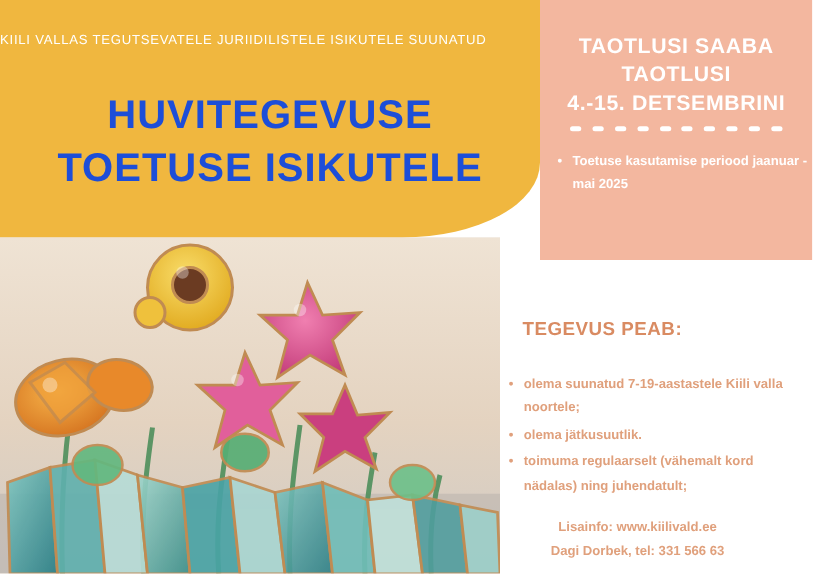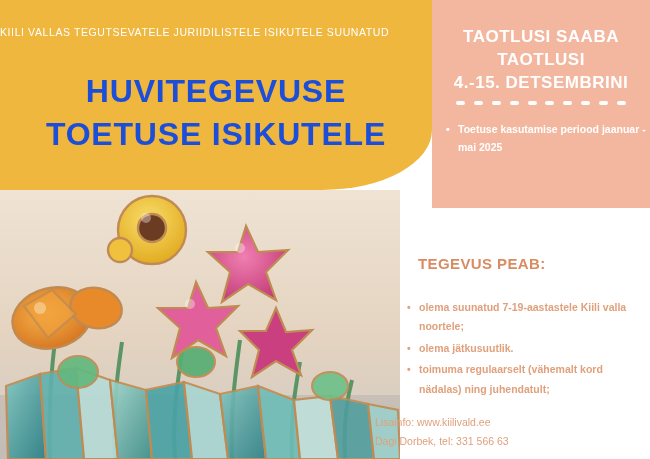--- a/index.html
+++ b/index.html
@@ -166,22 +166,23 @@
     top: 0;
   }
 
   .footer {
     position: absolute;
     left: 375px;
     top: 413px;
     width: 270px;
     color: #e0a07c;
     font-size: 10.5px;
-    font-weight: normal;
+    font-weight: bold;
     line-height: 1.8;
+    text-align: center;
   }
 </style>
 </head>
 <body>
 
 <div class="poster">
 
   <div class="yellow-panel"></div>
   <div class="kicker">KIILI VALLAS TEGUTSEVATELE JURIIDILISTELE ISIKUTELE SUUNATUD</div>
   <div class="main-title">

